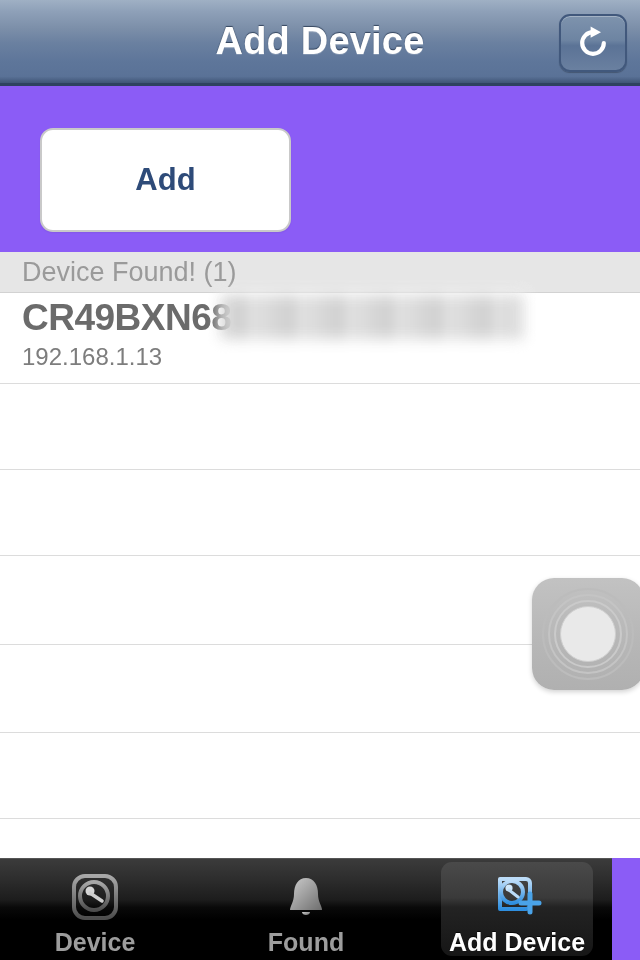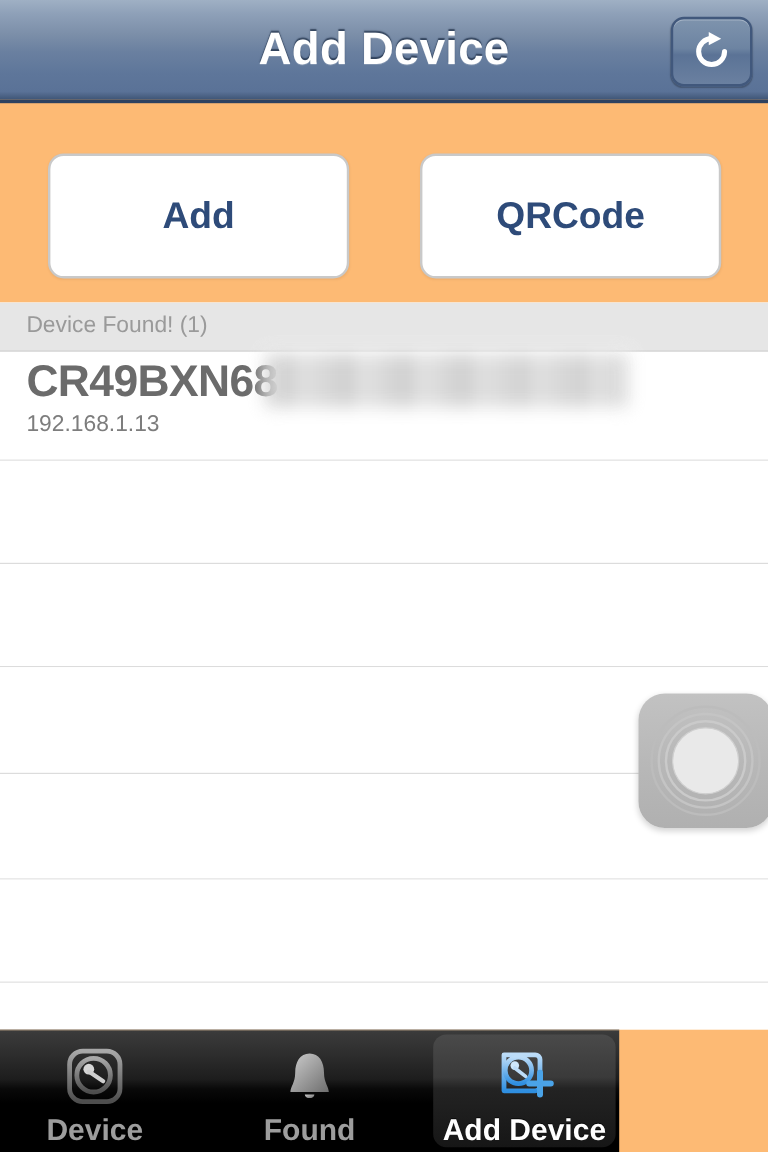--- a/index.html
+++ b/index.html
@@ -11,21 +11,21 @@
     width: 640px;
     height: 960px;
     overflow: hidden;
     font-family: "Liberation Sans", sans-serif;
     -webkit-font-smoothing: antialiased;
   }
   #app {
     position: relative;
     width: 640px;
     height: 960px;
-    background: #fdba74;
+    background: #8b5cf6;
     overflow: hidden;
   }
 
   
   .navbar {
     position: absolute;
     left: 0;
     top: 0;
     width: 640px;
     height: 86px;
@@ -115,21 +115,21 @@
     top: 0;
     width: 640px;
     height: 41px;
     background: #e6e6e6;
     border-bottom: 1px solid #d2d2d2;
     box-sizing: border-box;
     display: flex;
     align-items: center;
     padding-left: 22px;
     color: #9a9a9a;
-    font-size: 19px;
+    font-size: 27px;
     font-weight: normal;
   }
   .device-row {
     position: absolute;
     left: 0;
     top: 41px;
     width: 640px;
     height: 91px;
     border-bottom: 1px solid #dcdcdc;
     box-sizing: border-box;
@@ -141,21 +141,21 @@
     font-size: 37px;
     font-weight: bold;
     color: #6b6b6b;
     white-space: nowrap;
     letter-spacing: -0.5px;
   }
   .device-ip {
     position: absolute;
     left: 22px;
     top: 50px;
-    font-size: 19px;
+    font-size: 24px;
     font-weight: normal;
     color: #7d7d7d;
     white-space: nowrap;
   }
   
   .redact {
     position: absolute;
     left: 222px;
     top: 2px;
     width: 300px;
@@ -225,21 +225,21 @@
     background: #e9e9e9;
     border: 1px solid #cfcfcf;
     box-sizing: border-box;
   }
 
   
   .tabbar {
     position: absolute;
     left: 0;
     bottom: 0;
-    width: 516px;
+    width: 612px;
     height: 102px;
     background: linear-gradient(to bottom,
         #3b3b3b 0%, #2d2d2d 20%, #1d1d1d 40%,
         #090909 48%, #000000 60%, #000000 100%);
     border-top: 1px solid #555555;
     box-sizing: border-box;
     display: flex;
     gap: 21px;
   }
   .tab {
@@ -295,21 +295,20 @@
         <svg width="36" height="36" viewBox="0 0 36 36">
           <path d="M18 7.2 A10.8 10.8 0 1 0 28.8 18" fill="none" stroke="#ffffff" stroke-width="4.2" stroke-linecap="round"></path>
           <polygon points="15.6,1.6 26.0,7.2 15.6,12.8" fill="#ffffff"></polygon>
         </svg>
       </span>
     </div>
   </div>
 
   <div class="action-row">
     <div class="act-btn left">Add</div>
-    <div class="act-btn right">QRCode</div>
   </div>
 
   <div class="list">
 
     <div class="section-header">
       <span>Device Found! (1)</span>
     </div>
 
     <div class="device-row">
       <div class="device-name">CR49BXN68</div>

